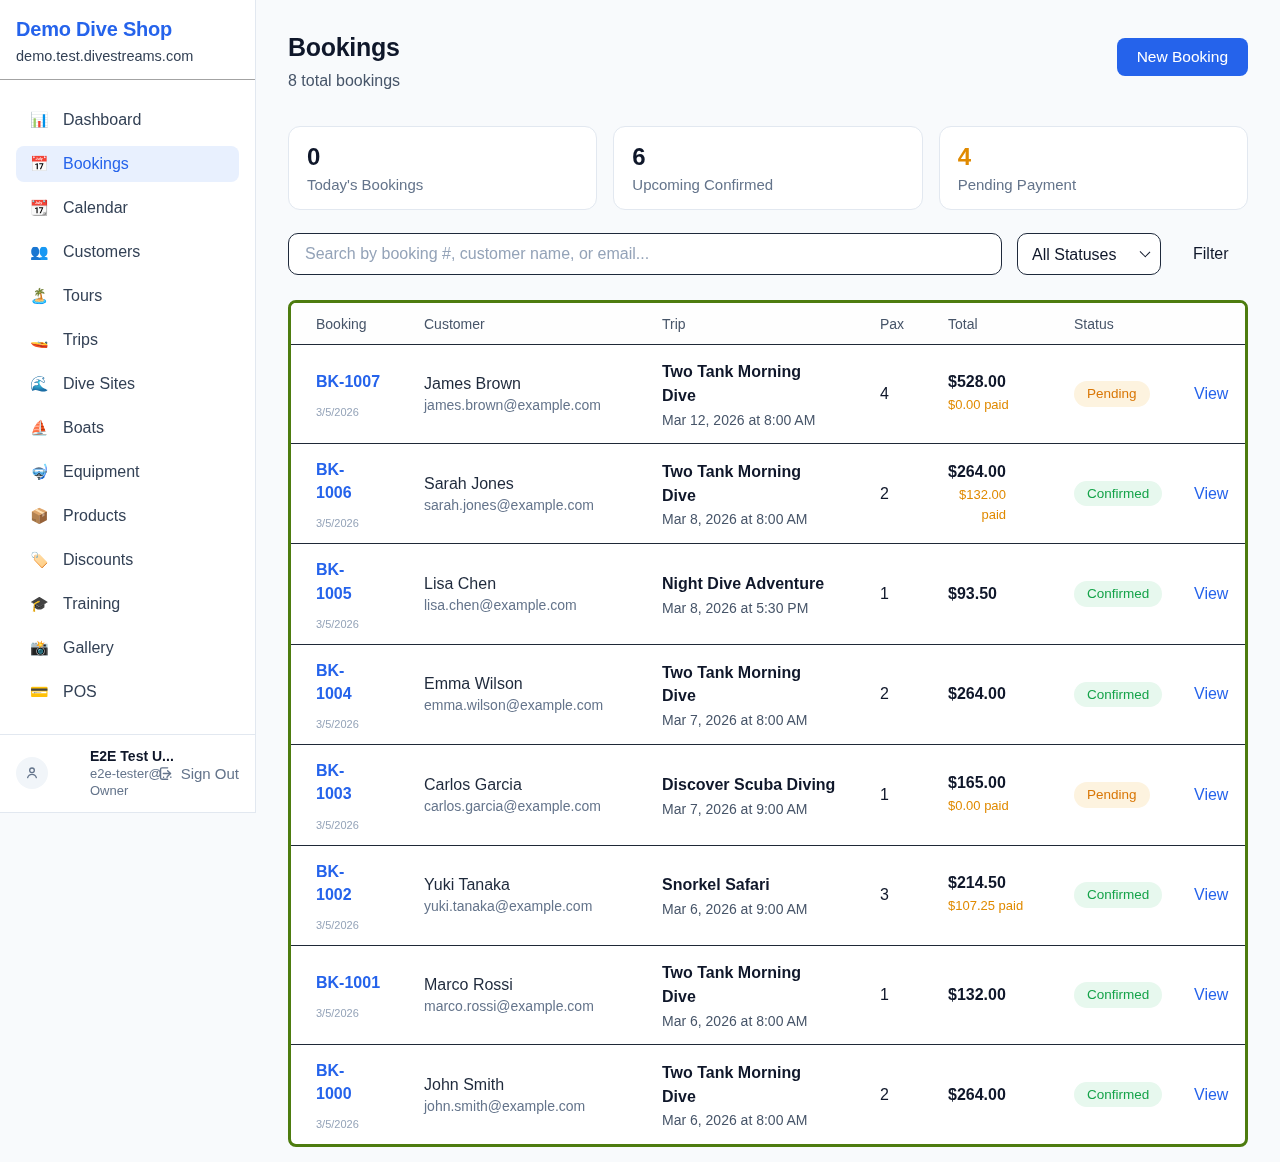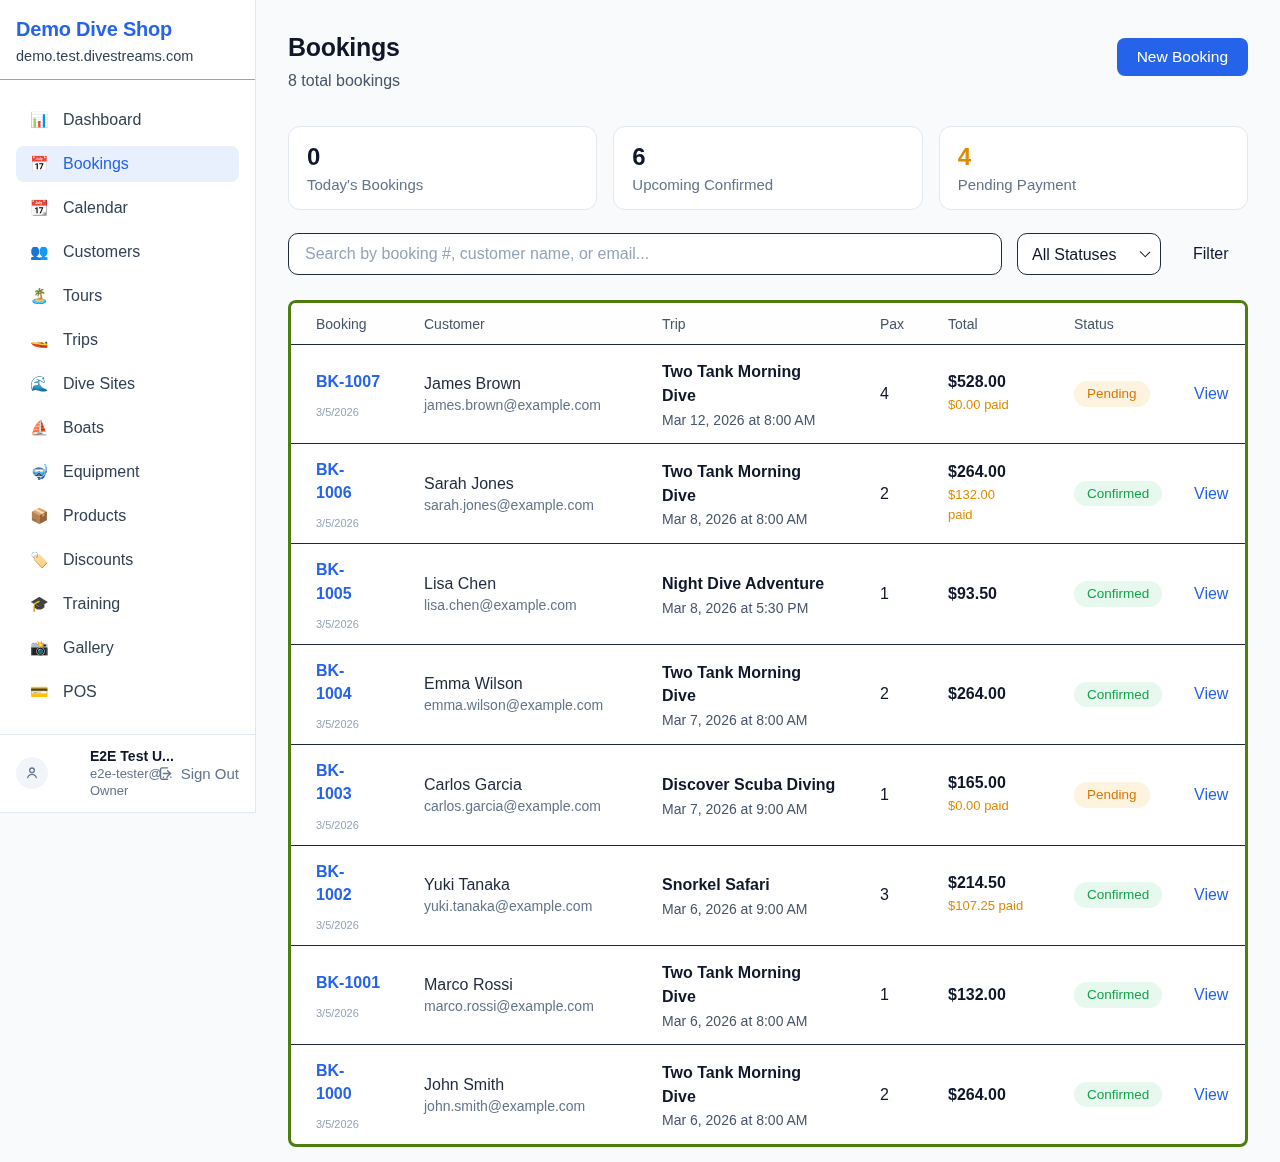--- a/index.html
+++ b/index.html
@@ -99,21 +99,21 @@
   .bk-id { font-size:16px; font-weight:600; color:#2563eb; line-height:1.45; cursor:pointer; }
   .trow.id-wrap .bk-id { max-width:40px; }
   .bk-date { font-size:11px; color:#94a3b8; margin-top:13px; }
   .cust-name { font-size:16px; color:#1e293b; font-weight:500; }
   .cust-email { font-size:14px; color:#64748b; margin-top:4px; }
   .trip-name { font-size:16px; font-weight:600; color:#0f172a; max-width:175px; line-height:1.48; }
   .trip-date { font-size:14px; color:#475569; margin-top:4px; }
   .pax { font-size:16px; color:#0f172a; }
   .total { font-size:16px; font-weight:700; color:#0f172a; }
   .paid { font-size:13px; color:#e08a00; margin-top:4px; line-height:1.5; }
-  .trow.paid-wrap .paid { max-width:58px; }
+  .trow.paid-wrap .paid { max-width:58px;text-align:right; }
   .badge {
     display:inline-block; font-size:13.5px; font-weight:500;
     padding:6px 13px; border-radius:999px; line-height:1;
   }
   .badge.pending { background:#fdf3df; color:#d97706; }
   .badge.confirmed { background:#e7f8ee; color:#16a34a; }
   .view-link { font-size:16px; font-weight:500; color:#2563eb; cursor:pointer; white-space:nowrap; }
 </style>
 </head>
 <body>

